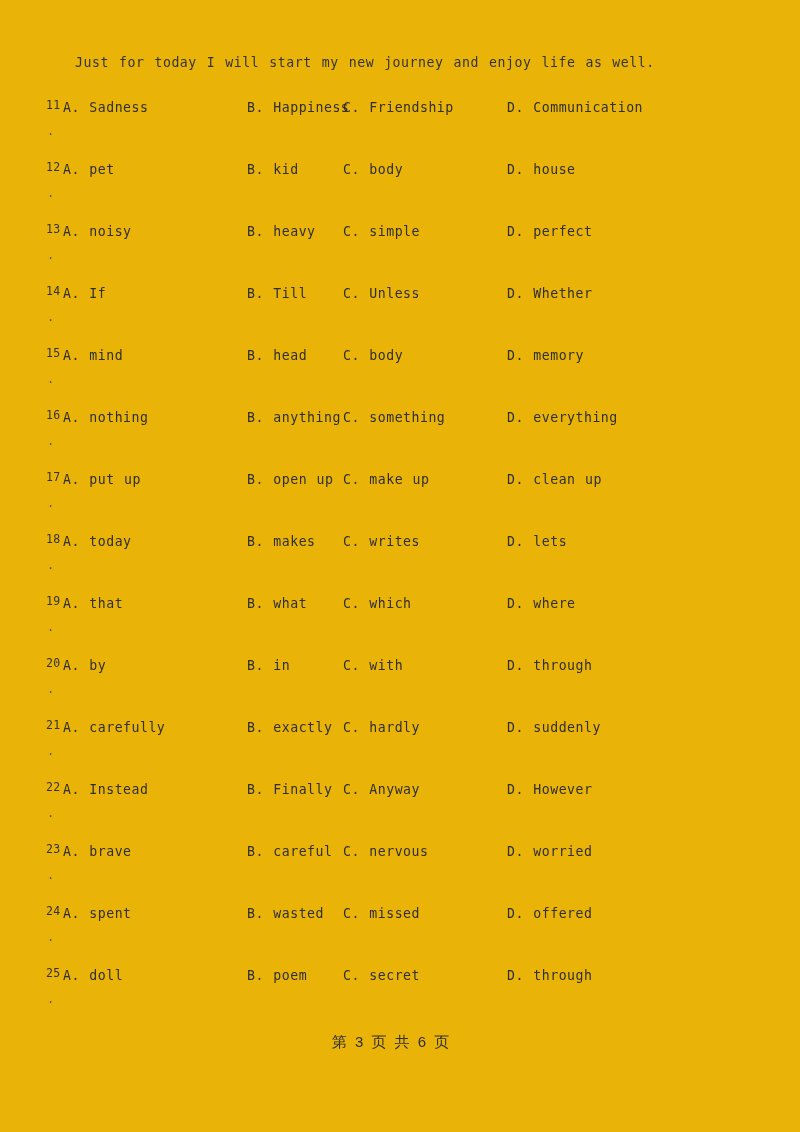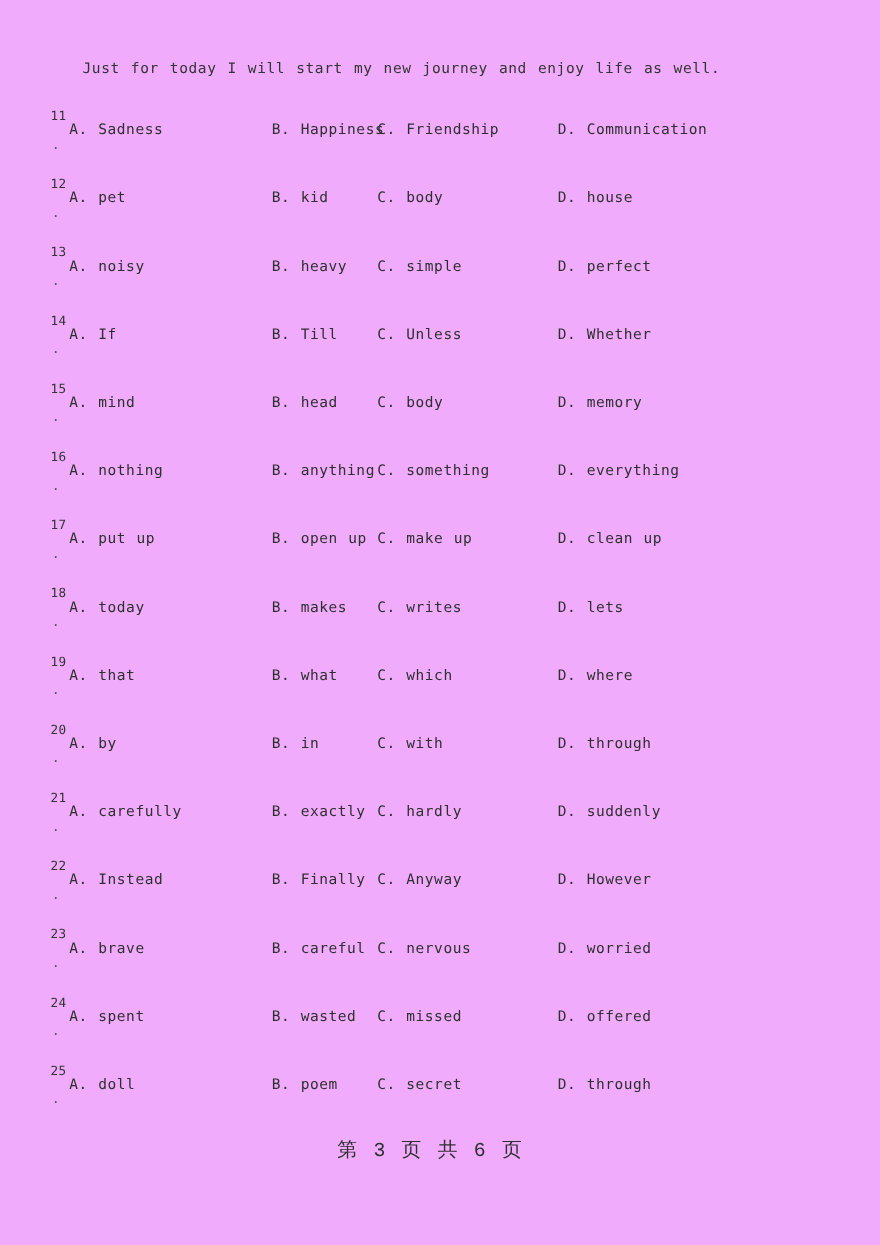--- a/index.html
+++ b/index.html
@@ -14,21 +14,21 @@
     position: relative;
     overflow: hidden;
     font-family: "DejaVu Sans Mono", "Liberation Mono", monospace;
     color: #2b2b2b;
     -webkit-font-smoothing: antialiased;
   }
 
   .page {
     position: absolute;
     inset: 0;
-    background: #f0abfc;
+    background: #eab308;
     padding-left: 34px;
   }
 
   
   .intro {
     position: absolute;
     left: 75px;
     top: 55px;
     width: 660px;
     font-size: 13.2px;
@@ -65,44 +65,44 @@
     position: absolute;
     left: 47px;
     top: 25px;
     font-size: 12px;
     line-height: 1;
     color: #555;
   }
 
   .opt {
     position: absolute;
-    top: 12px;
+    top: 1px;
     font-size: 13.2px;
     line-height: 1.1;
     letter-spacing: 0.5px;
     word-spacing: 1px;
     color: #2f2f2f;
     white-space: nowrap;
   }
   .opt.a { left: 63px; }
   .opt.b { left: 203px; margin-left: 44px; }
   .opt.c { left: 343px; }
   .opt.d { left: 483px; margin-left: 24px; }
 
   
   .footer {
     position: absolute;
     left: 0;
     right: 17px;
     top: 1033px;
     text-align: center;
-    font-size: 18px;
+    font-size: 15px;
     letter-spacing: 2px;
     color: #2f2f2f;
-    font-family: Liberation Mono, monospace;
+    font-family: Liberation Sans, sans-serif;
   }
 </style>
 </head>
 <body>
 
 <div class="page">
 
   <div class="intro">Just for today I will start my new journey and enjoy life as well.</div>
 
   <div class="questions">

